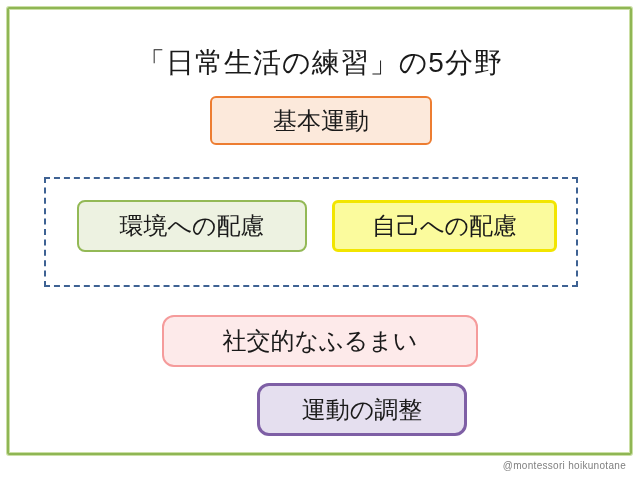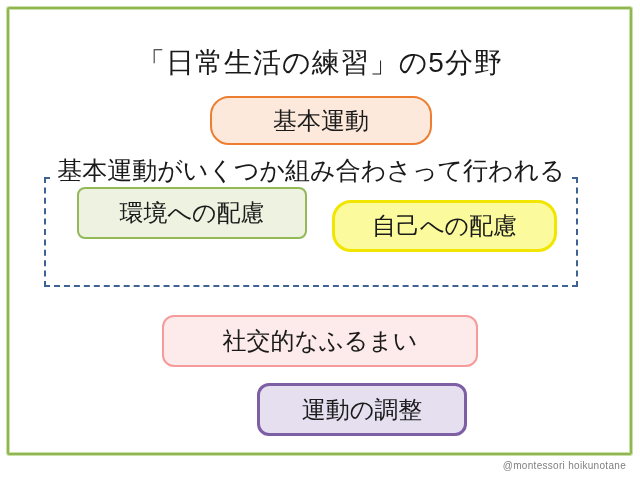--- a/index.html
+++ b/index.html
@@ -39,25 +39,25 @@
 
   .box {
     position: absolute;
     display: flex;
     align-items: center;
     justify-content: center;
     font-size: 24px;
     color: #1A1A1A;
     border-style: solid;
     border-width: 2.5px;
-    border-radius: 19px;
+    border-radius: 6px;
   }
 
   .box-basic  { left: 210px; top:  96px; width: 222px; height: 49px; }
-  .box-env    { left:  77px; top: 187px; width: 230px; height: 52px; border-width: 2px; border-radius: 8px; }
+  .box-env    { left:  77px; top: 200px; width: 230px; height: 52px; border-width: 2px; border-radius: 8px; }
   .box-self   { left: 332px; top: 200px; width: 225px; height: 52px; border-width: 3px; }
   .box-social { left: 162px; top: 315px; width: 316px; height: 52px; border-radius: 12px; }
   .box-motor  { left: 217px; top: 383px; width: 210px; height: 53px; border-width: 3px; border-radius: 12px; margin-left: 40px; }
 
   .dashed-group {
     position: absolute;
     left: 44px;
     top: 177px;
     width: 534px;
     height: 110px;
@@ -98,23 +98,20 @@
   <div class="frame"></div>
 
   <div class="title">「日常生活の練習」の5分野</div>
 
   <div class="box box-basic" style="background-color: rgb(252, 233, 219); border-color: rgb(237, 125, 49);">
     <span>基本運動</span>
   </div>
 
   <div class="dashed-group" style="border-color: rgb(62, 98, 147);"></div>
 
-  <div class="group-caption">
-    <span>基本運動がいくつか組み合わさって行われる</span>
-  </div>
 
   <div class="box box-env" style="background-color: rgb(237, 242, 225); border-color: rgb(147, 185, 86);">
     <span>環境への配慮</span>
   </div>
 
   <div class="box box-social" style="background-color: rgb(253, 234, 234); border-color: rgb(245, 155, 155);">
     <span>社交的なふるまい</span>
   </div>
 
   <div class="box box-self" style="background-color: rgb(251, 251, 157); border-color: rgb(242, 229, 0);">

